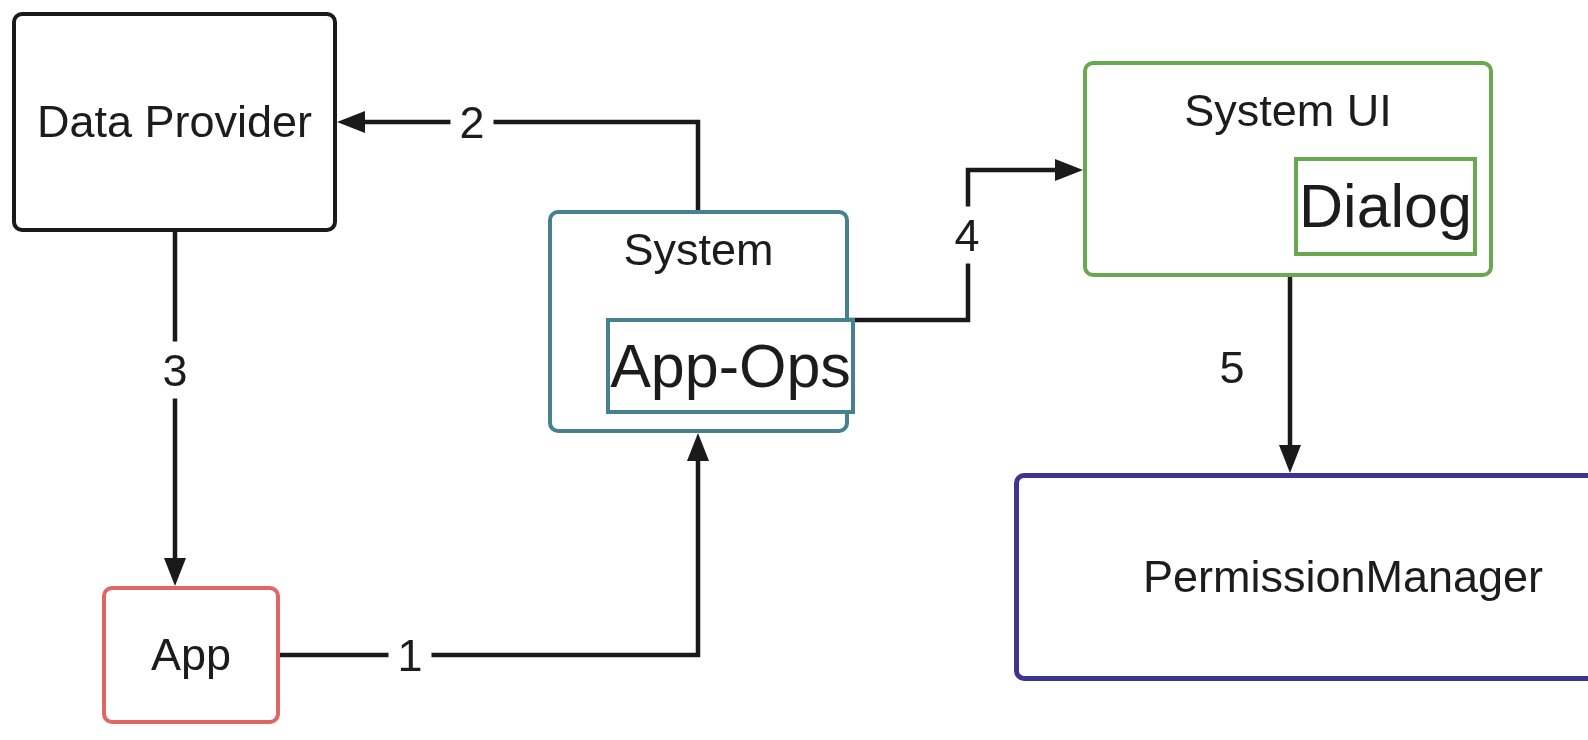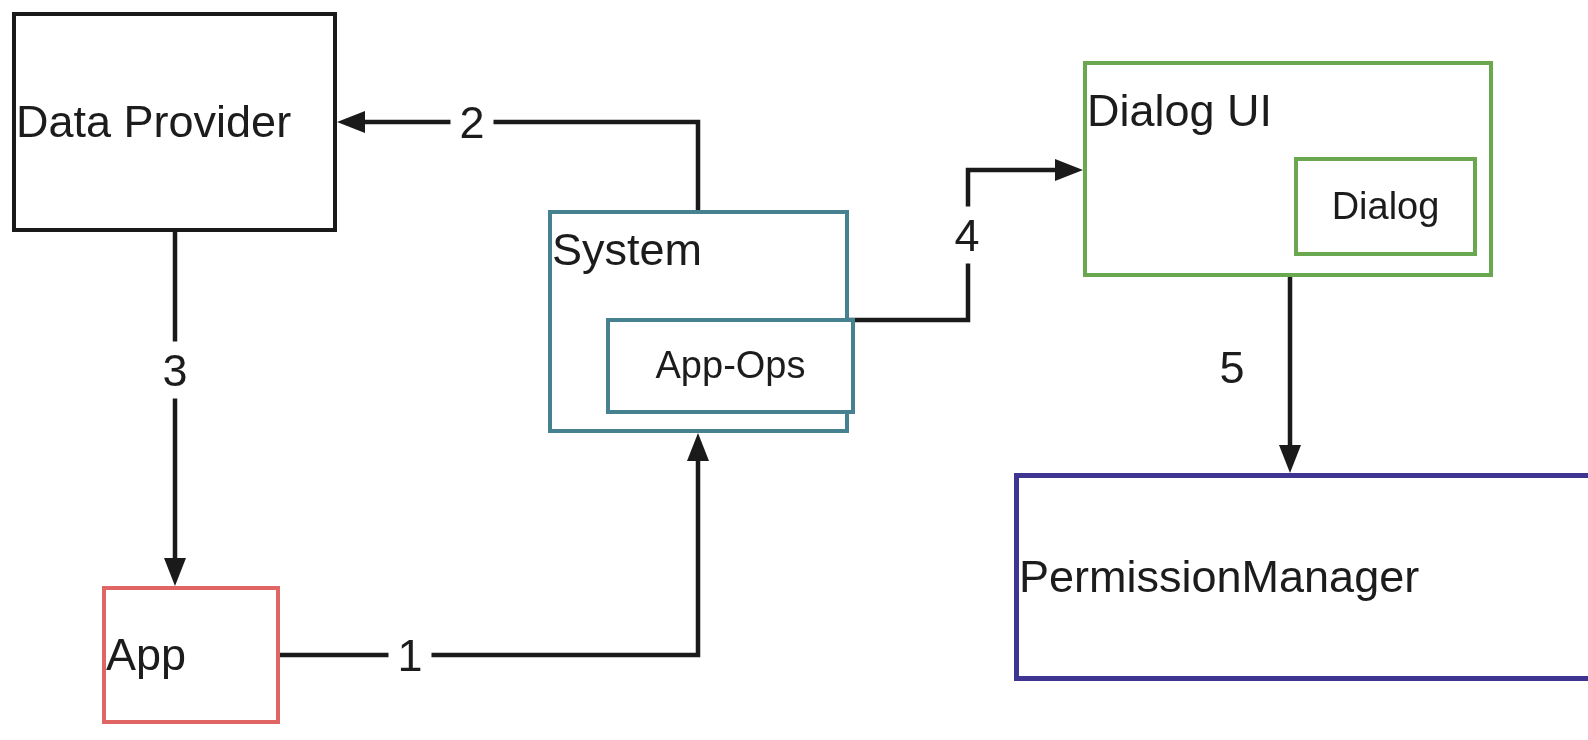--- a/index.html
+++ b/index.html
@@ -22,35 +22,37 @@
     stroke-width: 4.5;
   }
   .node {
     position: absolute;
     box-sizing: border-box;
     border-style: solid;
     border-width: 4px;
     background: #ffffff;
     display: flex;
     align-items: center;
+    justify-content: center;
     font-size: 45px;
     line-height: 1.15;
+    border-radius: 10px;
   }
   .node.label-top { align-items: flex-start; }
   .node .node-label { white-space: nowrap; }
   .inner-node {
     position: absolute;
     box-sizing: border-box;
     border-style: solid;
     border-width: 4px;
     background: #ffffff;
     display: flex;
     align-items: center;
     justify-content: center;
-    font-size: 38px;
+    font-size: 61px;
   }
   .edge-label {
     position: absolute;
     transform: translate(-50%, -50%);
     background: #ffffff;
     font-size: 45px;
     line-height: 1;
     padding: 6px 9px;
   }
   #node-data-provider  { left: 12px;   top: 12px;  width: 325px; height: 220px; }
@@ -97,21 +99,21 @@
   </div>
 
   <div class="node label-top" id="node-system" style="border-color: rgb(69, 129, 142);">
     <span class="node-label">System</span>
     <div class="inner-node" id="node-app-ops" style="border-color: rgb(69, 129, 142); margin-left: 32px;">
       <span class="node-label">App-Ops</span>
     </div>
   </div>
 
   <div class="node label-top" id="node-system-ui" style="border-color: rgb(106, 168, 79);">
-    <span class="node-label">Dialog UI</span>
+    <span class="node-label">System UI</span>
     <div class="inner-node" id="node-dialog" style="border-color: rgb(106, 168, 79);">
       <span class="node-label">Dialog</span>
     </div>
   </div>
 
   <div class="node" id="node-permission-manager" style="border-color: rgb(62, 52, 146);">
     <span class="node-label">PermissionManager</span>
   </div>
 
   <div class="edge-label" id="edge-label-1">1</div>

